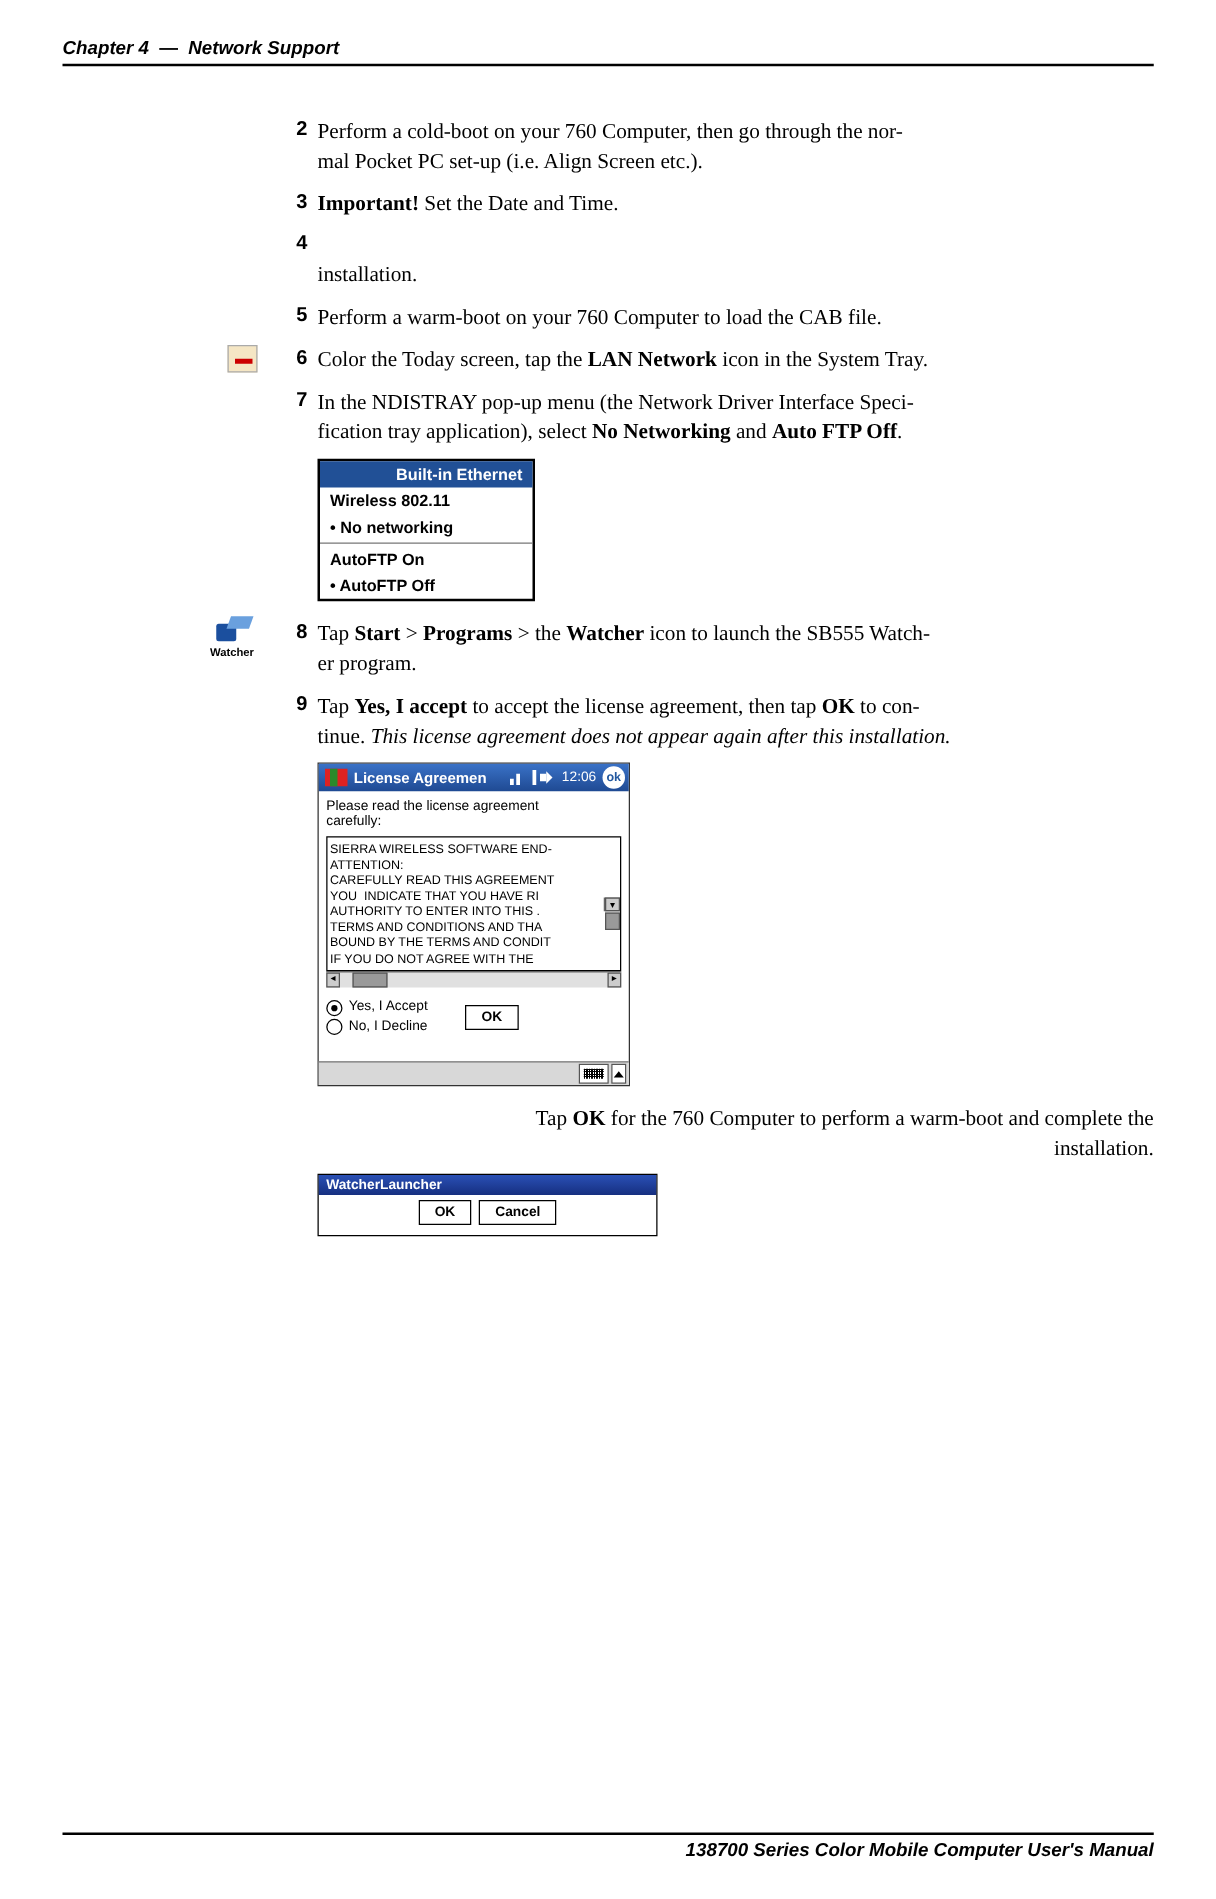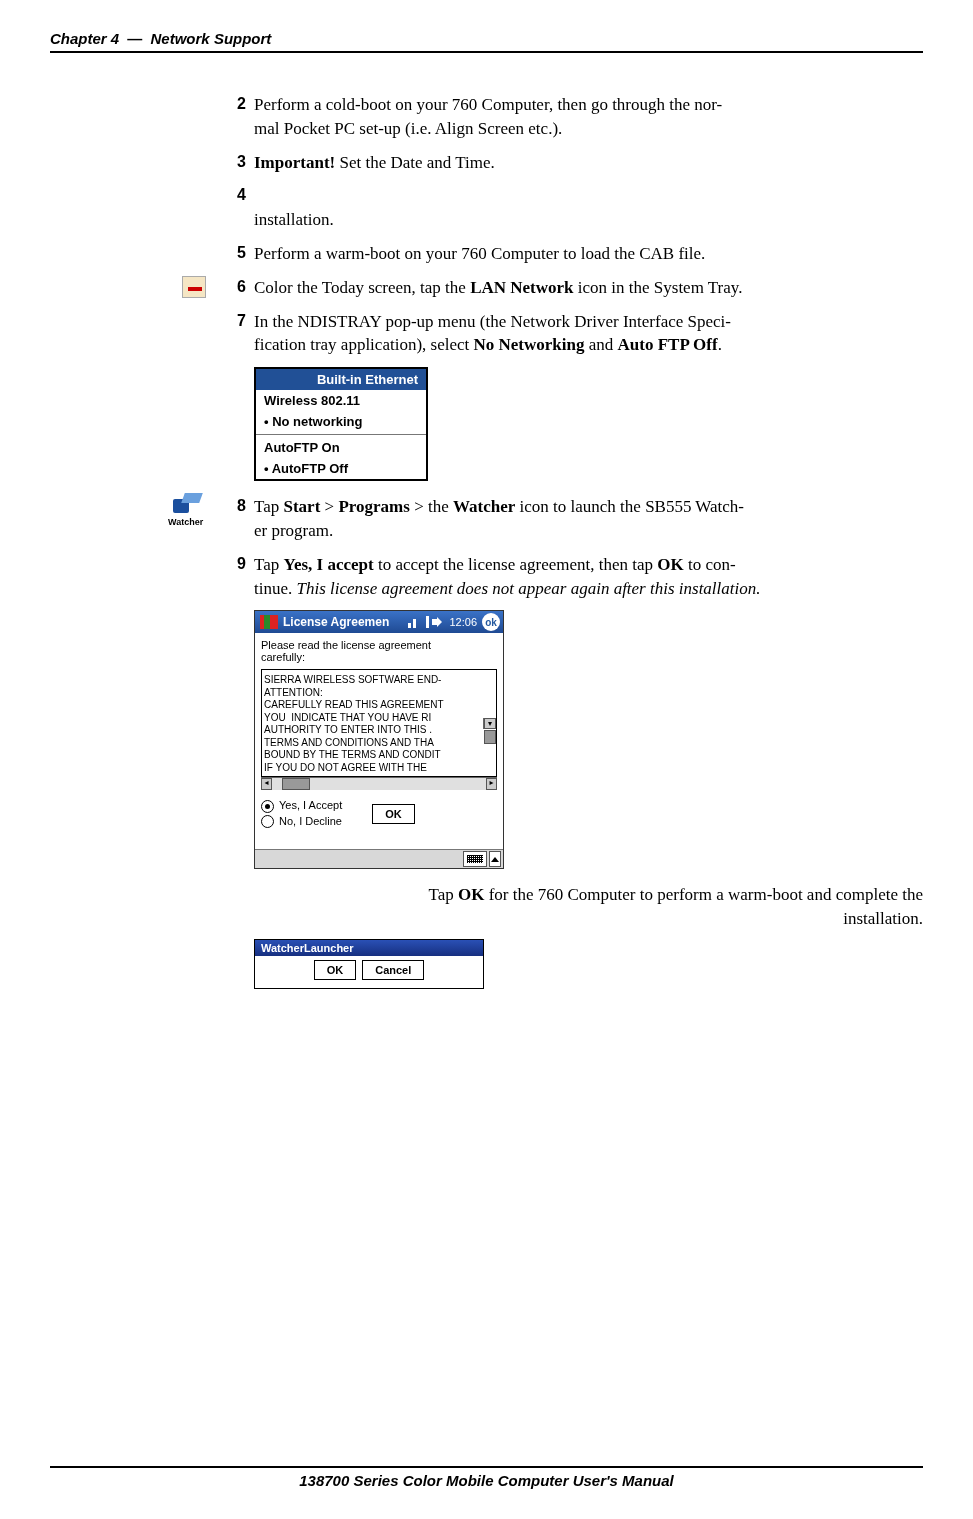--- a/index.html
+++ b/index.html
@@ -248,21 +248,21 @@
   }
   .pw-kbd-grid{width:16px;height:8px;background:
     repeating-linear-gradient(#000 0 1px,transparent 1px 2px),
     repeating-linear-gradient(90deg,#000 0 1px,transparent 1px 2px);
   }
   .pw-tri{width:10px;height:14px;border:1px solid #555;background:#fff;display:flex;align-items:center;justify-content:center;}
   .pw-tri::after{content:"";border-bottom:5px solid #000;border-left:4px solid transparent;border-right:4px solid transparent;}
 
   
   .dialog {
-    width: 230px;
+    width: 272px;
     border: 1px solid #000;
     background: #fff;
     margin: 8px 0 0 30px;
     font-family: Tahoma, Arial, sans-serif;
     font-size: 11px;
     box-sizing: border-box;
   }
   .dl-title {
     background: #1f3f9c;
     background: linear-gradient(#2a50b5, #162f80);
@@ -319,21 +319,21 @@
   }
 
   .footer {
     position: absolute;
     bottom: 30px;
     left: 50px;
     right: 50px;
     border-top: 2px solid #000;
     padding-top: 4px;
     display: flex;
-    justify-content: center;
+    justify-content: flex-end;
     font-family: Arial, Helvetica, sans-serif;
     font-style: italic;
     font-weight: bold;
     font-size: 15px;
   }
 
   b{font-weight:bold;}
   i{font-style:italic;}
 </style>
 </head>

